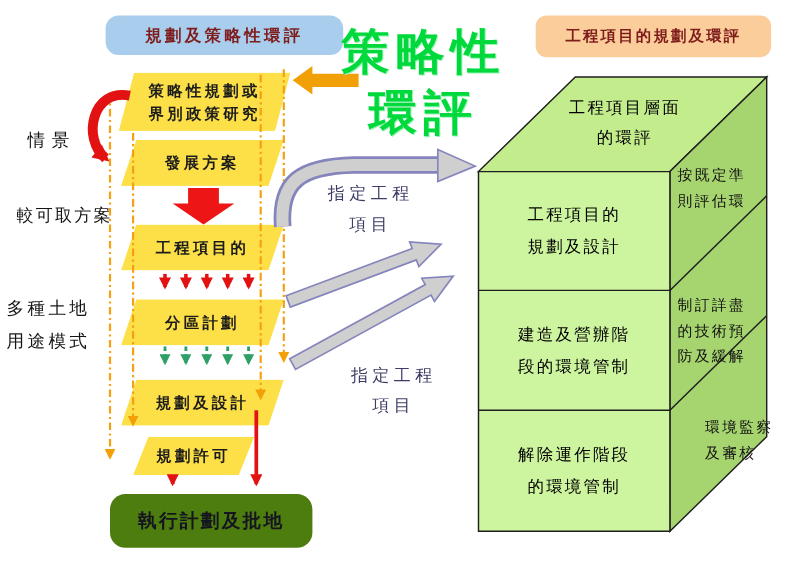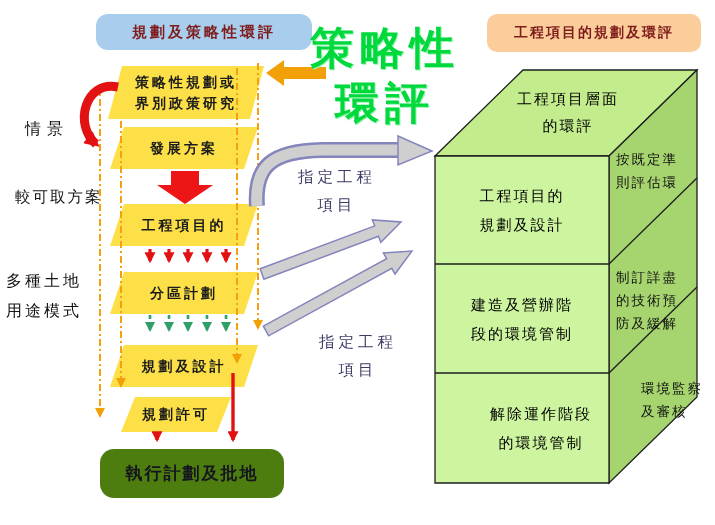--- a/index.html
+++ b/index.html
@@ -159,21 +159,21 @@
 項目</div>
   <div class="dp-label ml" style="left:293px;top:328px;width:130px;">指定工程
 項目</div>
 
   <div class="cube-label ml" style="left:478px;top:84px;width:180px;height:56px;line-height:27px;">工程項目層面
 的環評</div>
   <div class="cube-label ml" style="left:435px;top:156px;width:174px;height:108px;">工程項目的
 規劃及設計</div>
   <div class="cube-label ml" style="left:435px;top:264px;width:174px;height:109px;">建造及營辦階
 段的環境管制</div>
-  <div class="cube-label ml" style="left:435px;top:373px;width:174px;height:110px;padding-left:19px;">解除運作階段
+  <div class="cube-label ml" style="left:435px;top:373px;width:174px;height:110px;">解除運作階段
 的環境管制</div>
   <div class="cube-side-label ml" style="left:616px;top:148px;width:76px;">按既定準
 則評估環</div>
   <div class="cube-side-label ml" style="left:616px;top:266px;width:76px;">制訂詳盡
 的技術預
 防及緩解</div>
   <div class="cube-side-label ml" style="left:614px;top:377px;width:80px;margin-left:27px;">環境監察
 及審核</div>
 
 </div>

